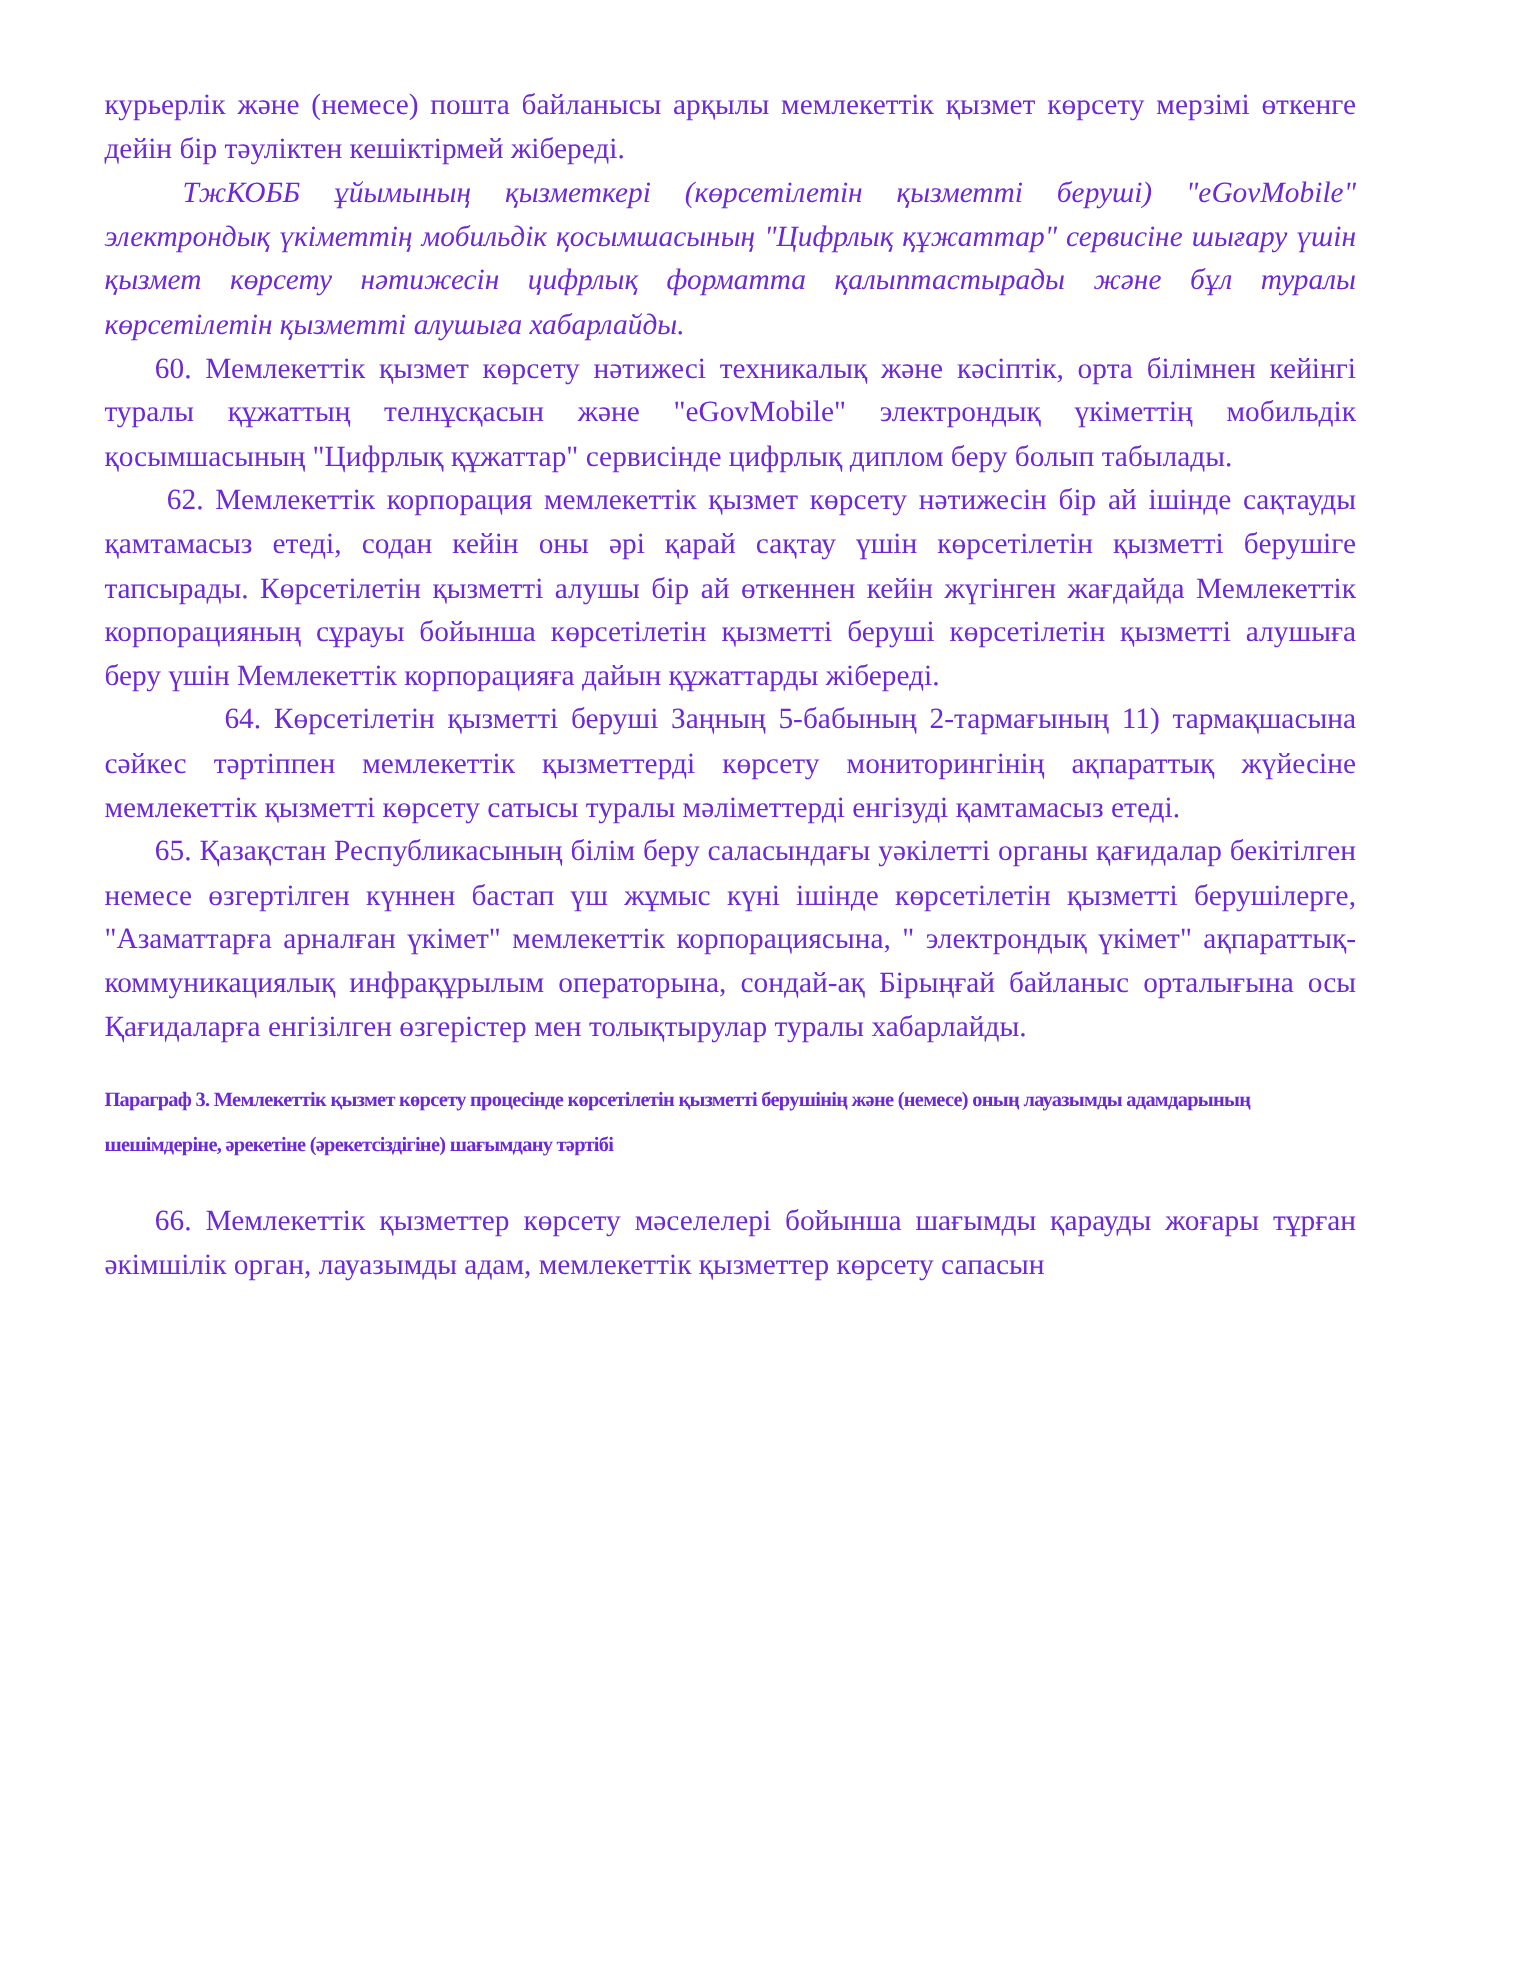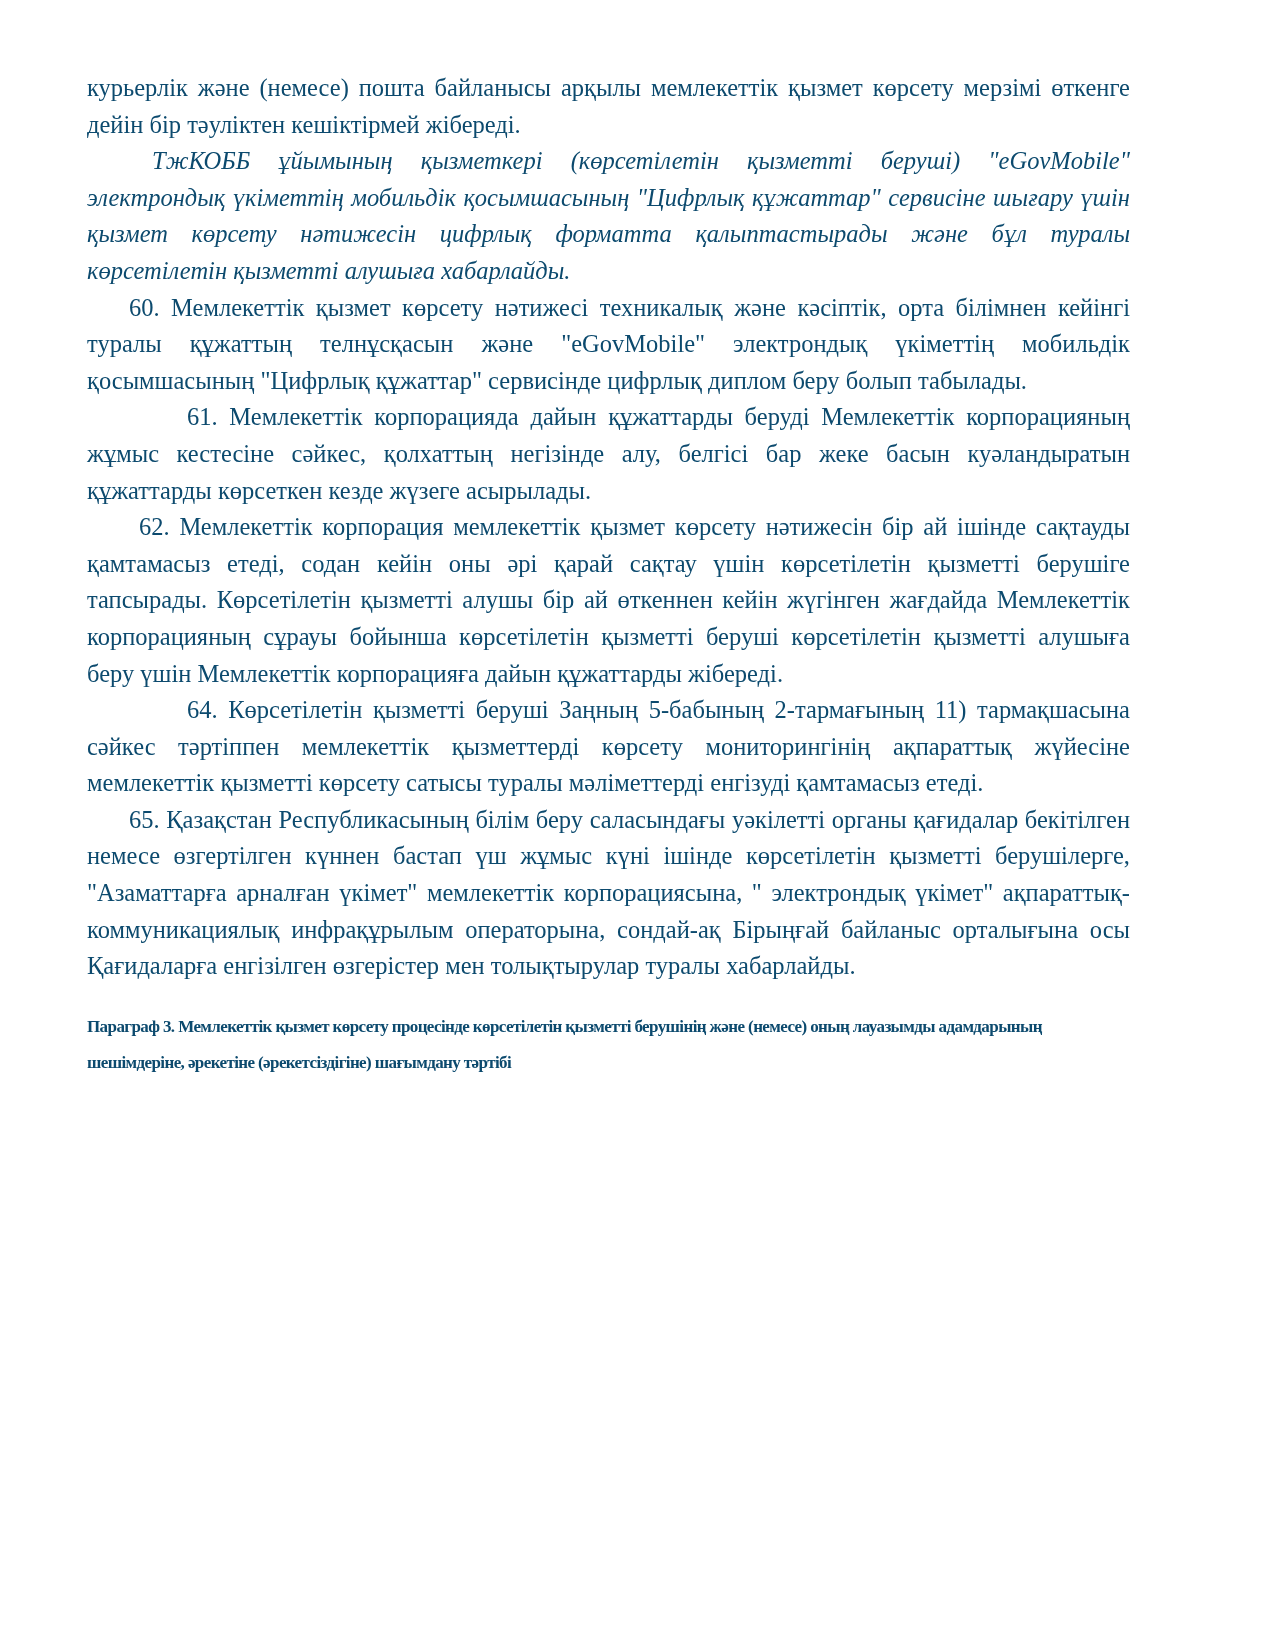--- a/index.html
+++ b/index.html
@@ -1,38 +1,38 @@
 <!DOCTYPE html>
 <html><head>
 <meta charset="utf-8">
 <style>
   html, body { margin: 0; padding: 0; background: #ffffff; }
   body { width: 1275px; height: 1650px; position: relative; overflow: hidden; }
   .page {
     position: absolute; left: 87px; top: 70px; width: 1043px;
     font-family: "Liberation Serif", serif; font-size: 24.5px; line-height: 36.6px;
-    color: #0c4a6e;
+    color: #6d28d9;
   }
   .p { margin: 0; text-align: justify; }
   .ind1 { text-indent: 65px; font-style: italic; }
   .ind2 { text-indent: 42px; }
   .ind3 { text-indent: 100px; }
   .ind4 { text-indent: 52px; }
   .heading {
     margin: 24px 0 0 0; font-weight: bold; font-size: 17px; line-height: 36.6px;
     letter-spacing: -0.6px; text-align: left;
   }
   .gap { height: 28px; }
 </style>
 </head>
 <body>
 
 <div class="page">
   <p class="p">курьерлік және (немесе) пошта байланысы арқылы мемлекеттік қызмет көрсету мерзімі өткенге дейін бір тәуліктен кешіктірмей жібереді.</p>
   <p class="p ind1">ТжКОББ ұйымының қызметкері (көрсетілетін қызметті беруші) "eGovMobile" электрондық үкіметтің мобильдік қосымшасының "Цифрлық құжаттар" сервисіне шығару үшін қызмет көрсету нәтижесін цифрлық форматта қалыптастырады және бұл туралы көрсетілетін қызметті алушыға хабарлайды.</p>
   <p class="p ind2">60. Мемлекеттік қызмет көрсету нәтижесі техникалық және кәсіптік, орта білімнен кейінгі туралы құжаттың телнұсқасын және "eGovMobile" электрондық үкіметтің мобильдік қосымшасының "Цифрлық құжаттар" сервисінде цифрлық диплом беру болып табылады.</p>
-  <p class="p ind3">61. Мемлекеттік корпорацияда дайын құжаттарды беруді Мемлекеттік корпорацияның жұмыс кестесіне сәйкес, қолхаттың негізінде алу, белгісі бар жеке басын куәландыратын құжаттарды көрсеткен кезде жүзеге асырылады.</p>
   <p class="p ind4">62. Мемлекеттік корпорация мемлекеттік қызмет көрсету нәтижесін бір ай ішінде сақтауды қамтамасыз етеді, содан кейін оны әрі қарай сақтау үшін көрсетілетін қызметті берушіге тапсырады. Көрсетілетін қызметті алушы бір ай өткеннен кейін жүгінген жағдайда Мемлекеттік корпорацияның сұрауы бойынша көрсетілетін қызметті беруші көрсетілетін қызметті алушыға беру үшін Мемлекеттік корпорацияға дайын құжаттарды жібереді.</p>
   <p class="p ind3">64. Көрсетілетін қызметті беруші Заңның 5-бабының 2-тармағының 11) тармақшасына сәйкес тәртіппен мемлекеттік қызметтерді көрсету мониторингінің ақпараттық жүйесіне мемлекеттік қызметті көрсету сатысы туралы мәліметтерді енгізуді қамтамасыз етеді.</p>
   <p class="p ind2">65. Қазақстан Республикасының білім беру саласындағы уәкілетті органы қағидалар бекітілген немесе өзгертілген күннен бастап үш жұмыс күні ішінде көрсетілетін қызметті берушілерге, "Азаматтарға арналған үкімет" мемлекеттік корпорациясына, " электрондық үкімет" ақпараттық-коммуникациялық инфрақұрылым операторына, сондай-ақ Бірыңғай байланыс орталығына осы Қағидаларға енгізілген өзгерістер мен толықтырулар туралы хабарлайды.</p>
   <h3 class="heading">Параграф 3. Мемлекеттік қызмет көрсету процесінде көрсетілетін қызметті берушінің және (немесе) оның лауазымды адамдарының шешімдеріне, әрекетіне (әрекетсіздігіне) шағымдану тәртібі</h3>
   <div class="gap"></div>
+  <p class="p ind2">66. Мемлекеттік қызметтер көрсету мәселелері бойынша шағымды қарауды жоғары тұрған әкімшілік орган, лауазымды адам, мемлекеттік қызметтер көрсету сапасын</p>
 </div>
 
 </body></html>

